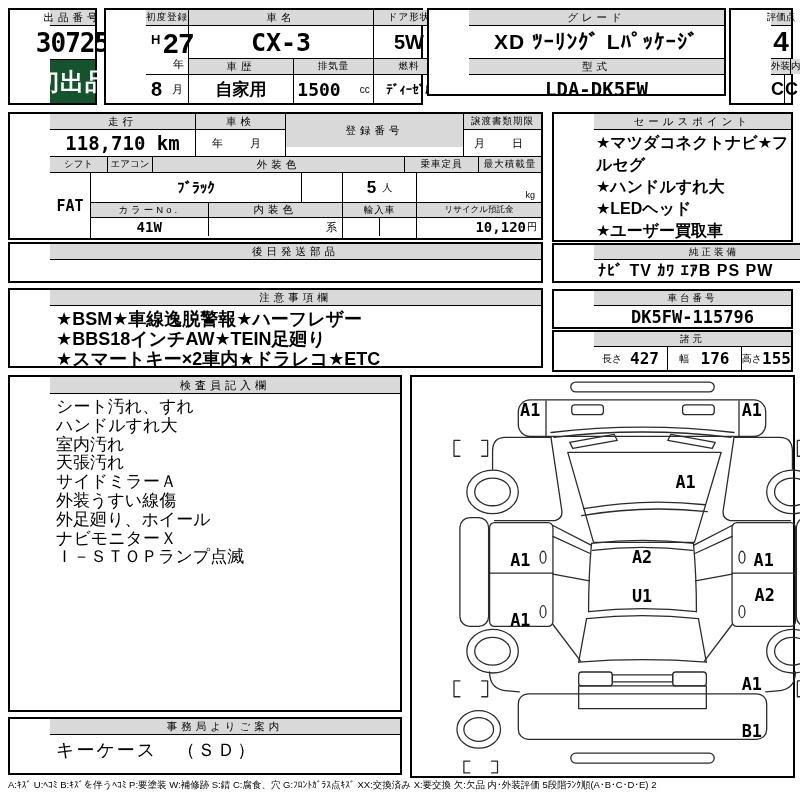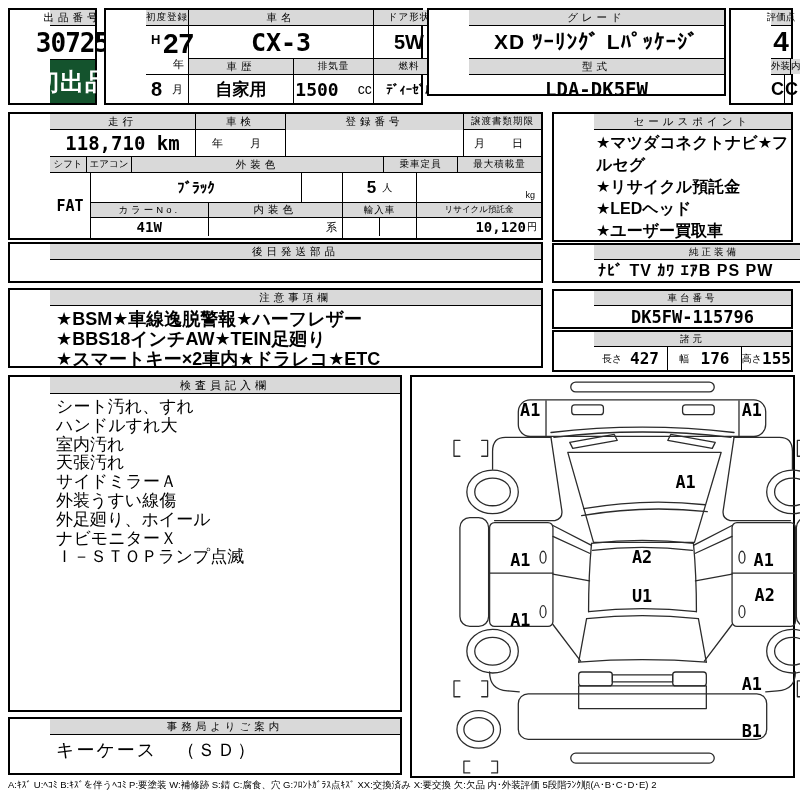--- a/index.html
+++ b/index.html
@@ -72,21 +72,21 @@
     </div>
     <div class="row bb" style="height:16px">
       <div class="hdr c" style="width:105px;height:15px;border-bottom:none">車歴</div>
       <div class="hdr tight c" style="width:80px;height:15px;border-bottom:none">排気量</div>
       <div class="hdr tight c" style="width:70px;height:15px;border-bottom:none">燃料</div>
     </div>
     <div class="row" style="height:28px">
       <div class="v c" style="width:105px;font-size:17px">自家用</div>
       <div class="v c" style="width:80px;font-size:18px">
         <span class="mono">1500</span>
-        <span class="unit" style="font-size:14px;margin-left:19px">cc</span>
+        <span class="unit" style="font-size:10px;margin-left:19px">cc</span>
       </div>
       <div class="v c" style="width:70px;font-size:13px">ﾃﾞｨｰｾﾞﾙ</div>
     </div>
   </div>
 </div>
 
 <div class="blk" style="left:427px;top:8px;width:299px;height:88px">
   <div class="hdr" style="height:16px">グレード</div>
   <div class="v bb" style="height:33px;font-size:21px;letter-spacing:1px">XD ﾂｰﾘﾝｸﾞ Lﾊﾟｯｹｰｼﾞ</div>
   <div class="hdr" style="height:16px">型式</div>
@@ -103,31 +103,31 @@
   <div class="row" style="height:28px">
     <div class="v c" style="width:30px;font-size:18px">C</div>
     <div class="v c" style="width:30px;font-size:18px">C</div>
   </div>
 </div>
 
 <div class="blk" style="left:8px;top:112px;width:535px;height:128px">
   <div class="row bb" style="height:16px">
     <div class="hdr c" style="width:146px;height:15px;border-bottom:none">走行</div>
     <div class="hdr c" style="width:90px;height:15px;border-bottom:none">車検</div>
-    <div class="hdr c" style="width:178px;height:16px;border-bottom:none">登録番号</div>
+    <div class="hdr c" style="width:178px;height:33px;border-bottom:none">登録番号</div>
     <div class="hdr tight c" style="flex:1;height:15px;border-bottom:none">譲渡書類期限</div>
   </div>
   <div class="row bb" style="height:27px">
     <div class="v mono c" style="width:146px;font-size:19px">118,710 km</div>
     <div class="v unit c" style="width:90px;font-size:11px;font-weight:normal;letter-spacing:8px">年　月</div>
     <div class="v c" style="width:178px"></div>
     <div class="v c" style="flex:1;font-size:11px;font-weight:normal;justify-content:flex-end;padding-right:10px;letter-spacing:8px">月　日</div>
   </div>
   <div class="row bb" style="height:16px">
-    <div class="hdr tight c" style="width:37px;height:15px;border-bottom:none;letter-spacing:0">シフト</div>
+    <div class="hdr tight c" style="width:58px;height:15px;border-bottom:none;letter-spacing:0">シフト</div>
     <div class="hdr tight c" style="width:45px;height:15px;border-bottom:none;letter-spacing:0">エアコン</div>
     <div class="hdr c" style="width:252px;height:15px;border-bottom:none">外装色</div>
     <div class="hdr tight c" style="width:74px;height:15px;border-bottom:none">乗車定員</div>
     <div class="hdr tight c" style="flex:1;height:15px;border-bottom:none">最大積載量</div>
   </div>
   <div class="row" style="height:65px">
     <div class="v mono c" style="width:41px;font-size:15px">FAT</div>
     <div class="c" style="width:252px">
       <div class="row bb" style="height:30px">
         <div class="v c" style="width:212px;font-size:15px">ﾌﾞﾗｯｸ</div>
@@ -177,21 +177,21 @@
     <div>★BSM★車線逸脱警報★ハーフレザー</div>
     <div>★BBS18インチAW★TEIN足廻り</div>
     <div>★スマートキー×2車内★ドラレコ★ETC</div>
   </div>
 </div>
 
 <div class="blk" style="left:552px;top:112px;width:241px;height:130px">
   <div class="hdr" style="height:16px">セールスポイント</div>
   <div class="lines" style="padding:2px 2px;font-size:16px;font-weight:bold;line-height:22px">
     <div>★マツダコネクトナビ★フルセグ</div>
-    <div>★リサイクル預託金</div>
+    <div>★ハンドルすれ大</div>
     <div>★LEDヘッド</div>
     <div>★ユーザー買取車</div>
     <div>★スマートシティブレーキ</div>
   </div>
 </div>
 
 <div class="blk" style="left:552px;top:243px;width:284px;height:40px">
   <div class="hdr tight" style="height:15px;letter-spacing:3px">純正装備</div>
   <div class="v" style="height:21px;font-size:16px;justify-content:flex-start;padding-left:4px;letter-spacing:1px">ﾅﾋﾞ TV ｶﾜ ｴｱB PS PW</div>
 </div>

